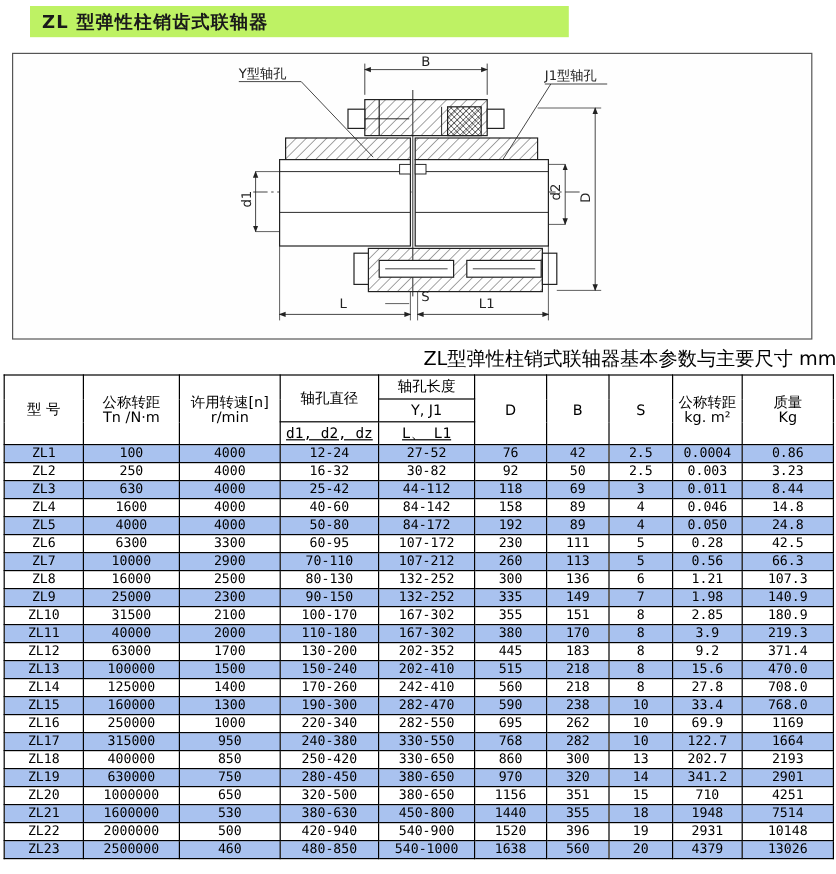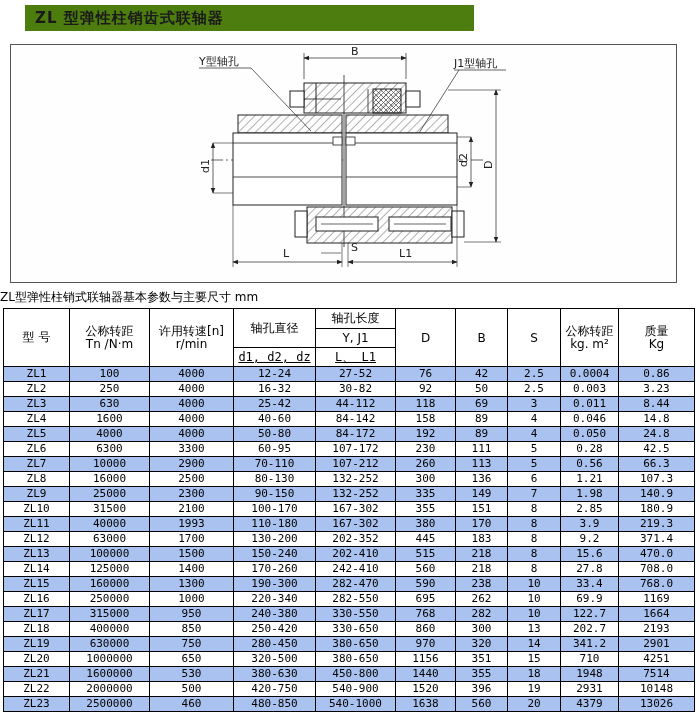--- a/index.html
+++ b/index.html
@@ -7,40 +7,40 @@
   body {
     width:697px; height:728px; overflow:hidden;
     background:#ffffff;
     font-family:"DejaVu Sans","Liberation Sans",sans-serif;
     color:#000;
   }
   
   .title-bar {
     margin:5px 0 0 25px;
     width:449px; height:26px;
-    background:#4d7c0f;
+    background:#bef264;
     font-size:15px; font-weight:bold;
     line-height:26px; padding-left:10px;
     letter-spacing:1px;
     color:#1a1a1a;
   }
   
   .drawing-frame {
     margin:13px 0 0 10px;
     width:667px; height:239px;
     border:1px solid #555;
     background:#fefefe;
   }
   .drawing-frame svg { display:block; }
   .dwg-label { font-size:11px; fill:#222; font-family:"DejaVu Sans",sans-serif; }
   .dwg-dim   { font-size:11px; fill:#222; font-family:"DejaVu Sans",sans-serif; }
   
   .table-caption {
-    text-align:left;
-    font-size:12px;
+    text-align:right;
+    font-size:16px;
     margin:6px 0 2px 0;
     color:#000;
   }
   
   table.spec {
     margin-left:3px;
     width:691px;
     border-collapse:collapse;
     table-layout:fixed;
     font-family:"DejaVu Sans Mono","DejaVu Sans",monospace;
@@ -333,21 +333,21 @@
         <td>167-302</td>
         <td>355</td>
         <td>151</td>
         <td>8</td>
         <td>2.85</td>
         <td>180.9</td>
       </tr>
       <tr class="alt">
         <td>ZL11</td>
         <td>40000</td>
-        <td>1993</td>
+        <td>2000</td>
         <td>110-180</td>
         <td>167-302</td>
         <td>380</td>
         <td>170</td>
         <td>8</td>
         <td>3.9</td>
         <td>219.3</td>
       </tr>
       <tr>
         <td>ZL12</td>
@@ -466,21 +466,21 @@
         <td>1440</td>
         <td>355</td>
         <td>18</td>
         <td>1948</td>
         <td>7514</td>
       </tr>
       <tr>
         <td>ZL22</td>
         <td>2000000</td>
         <td>500</td>
-        <td>420-750</td>
+        <td>420-940</td>
         <td>540-900</td>
         <td>1520</td>
         <td>396</td>
         <td>19</td>
         <td>2931</td>
         <td>10148</td>
       </tr>
       <tr class="alt">
         <td>ZL23</td>
         <td>2500000</td>

